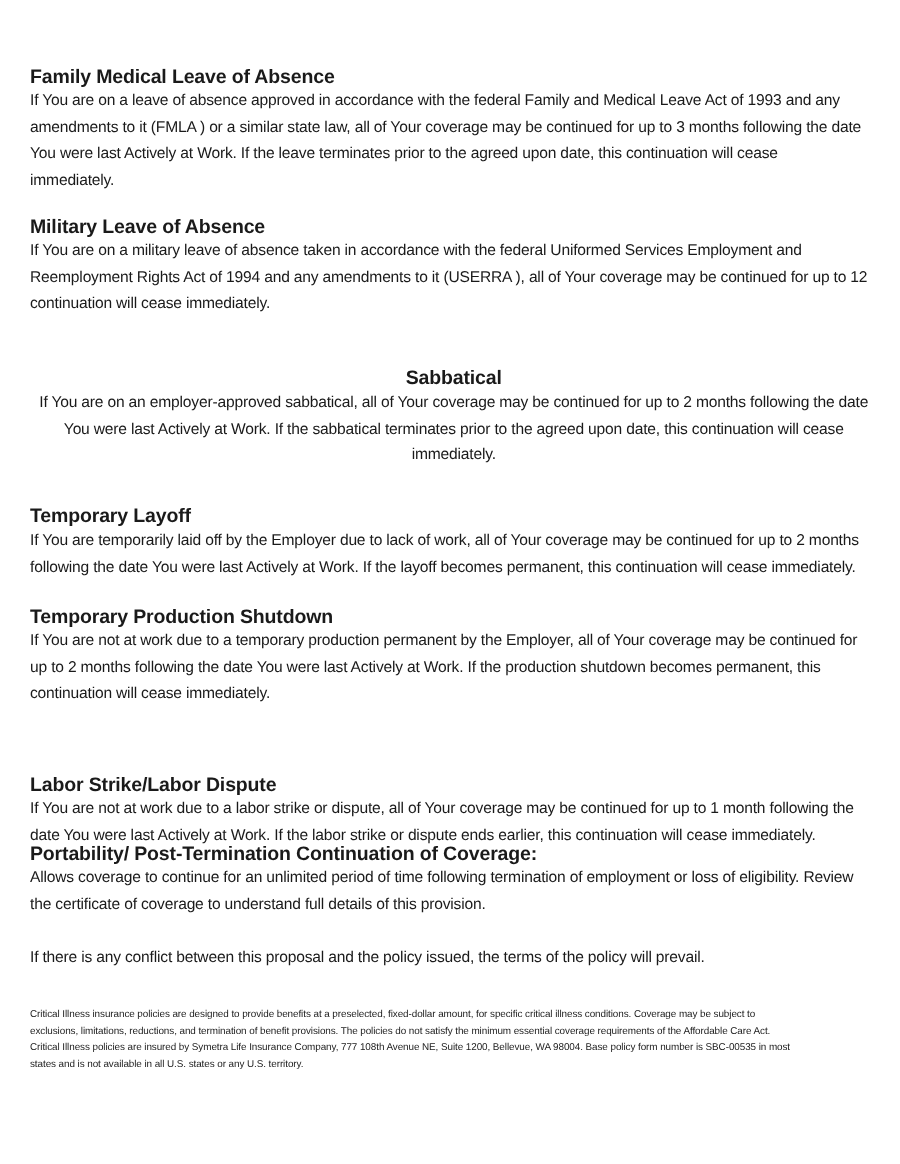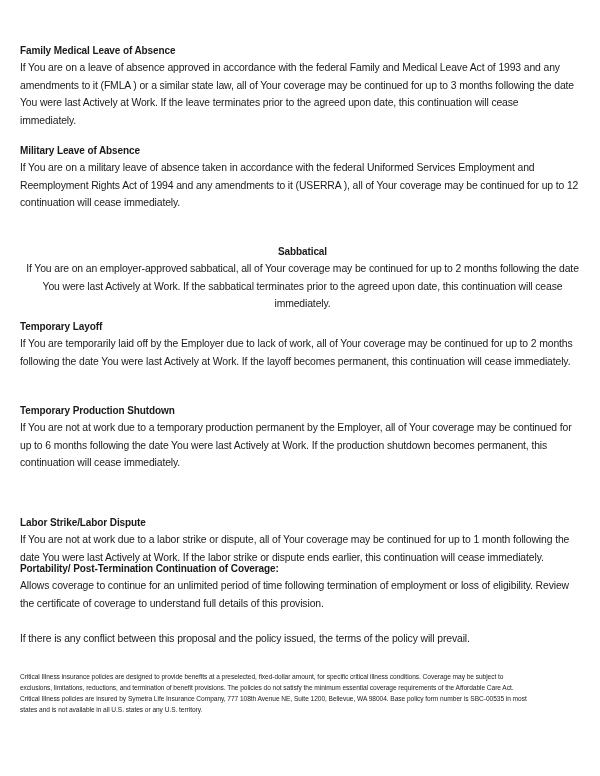--- a/index.html
+++ b/index.html
@@ -3,21 +3,21 @@
   <meta charset="utf-8">
   <style>
     html, body { margin: 0; padding: 0; background: #ffffff; }
     body {
       width: 600px; height: 776px; position: relative; overflow: hidden;
       font-family: "Liberation Sans", sans-serif; color: #1a1a1a;
     }
     .page { position: absolute; left: 0; top: 0; width: 600px; height: 776px; }
     .section { position: absolute; left: 20px; width: 565px; }
     .heading {
-      font-weight: bold; font-size: 10px; line-height: 17px; height: 17px;
+      font-weight: bold; font-size: 13px; line-height: 17px; height: 17px;
       white-space: nowrap; letter-spacing: -0.1px;
     }
     .line {
       font-size: 10.4px; line-height: 17.6px; height: 17.6px;
       white-space: nowrap; letter-spacing: -0.12px;
     }
     .footer { position: absolute; left: 20px; width: 565px; top: 671px; }
     .footer .fline {
       font-size: 6.6px; line-height: 11px; height: 11px;
       white-space: nowrap; letter-spacing: -0.05px; color: #222;
@@ -43,30 +43,30 @@
     <div class="line">continuation will cease immediately.</div>
   </div>
 
   <div class="section" style="top:243px;text-align:center;">
     <div class="heading">Sabbatical</div>
     <div class="line">If You are on an employer-approved sabbatical, all of Your coverage may be continued for up to 2 months following the date</div>
     <div class="line">You were last Actively at Work. If the sabbatical terminates prior to the agreed upon date, this continuation will cease</div>
     <div class="line">immediately.</div>
   </div>
 
-  <div class="section" style="top:318px;">
+  <div class="section" style="top:335px;">
     <div class="heading">Temporary Layoff</div>
     <div class="line">If You are temporarily laid off by the Employer due to lack of work, all of Your coverage may be continued for up to 2 months</div>
     <div class="line">following the date You were last Actively at Work. If the layoff becomes permanent, this continuation will cease immediately.</div>
   </div>
 
   <div class="section" style="top:402px;">
     <div class="heading">Temporary Production Shutdown</div>
     <div class="line">If You are not at work due to a temporary production permanent by the Employer, all of Your coverage may be continued for</div>
-    <div class="line">up to 6 months following the date You were last Actively at Work. If the production shutdown becomes permanent, this</div>
+    <div class="line">up to 2 months following the date You were last Actively at Work. If the production shutdown becomes permanent, this</div>
     <div class="line">continuation will cease immediately.</div>
   </div>
 
   <div class="section" style="top:488px;margin-top:26px;">
     <div class="heading">Labor Strike/Labor Dispute</div>
     <div class="line">If You are not at work due to a labor strike or dispute, all of Your coverage may be continued for up to 1 month following the</div>
     <div class="line">date You were last Actively at Work. If the labor strike or dispute ends earlier, this continuation will cease immediately.</div>
   </div>
 
   <div class="section" style="top:560px;">

